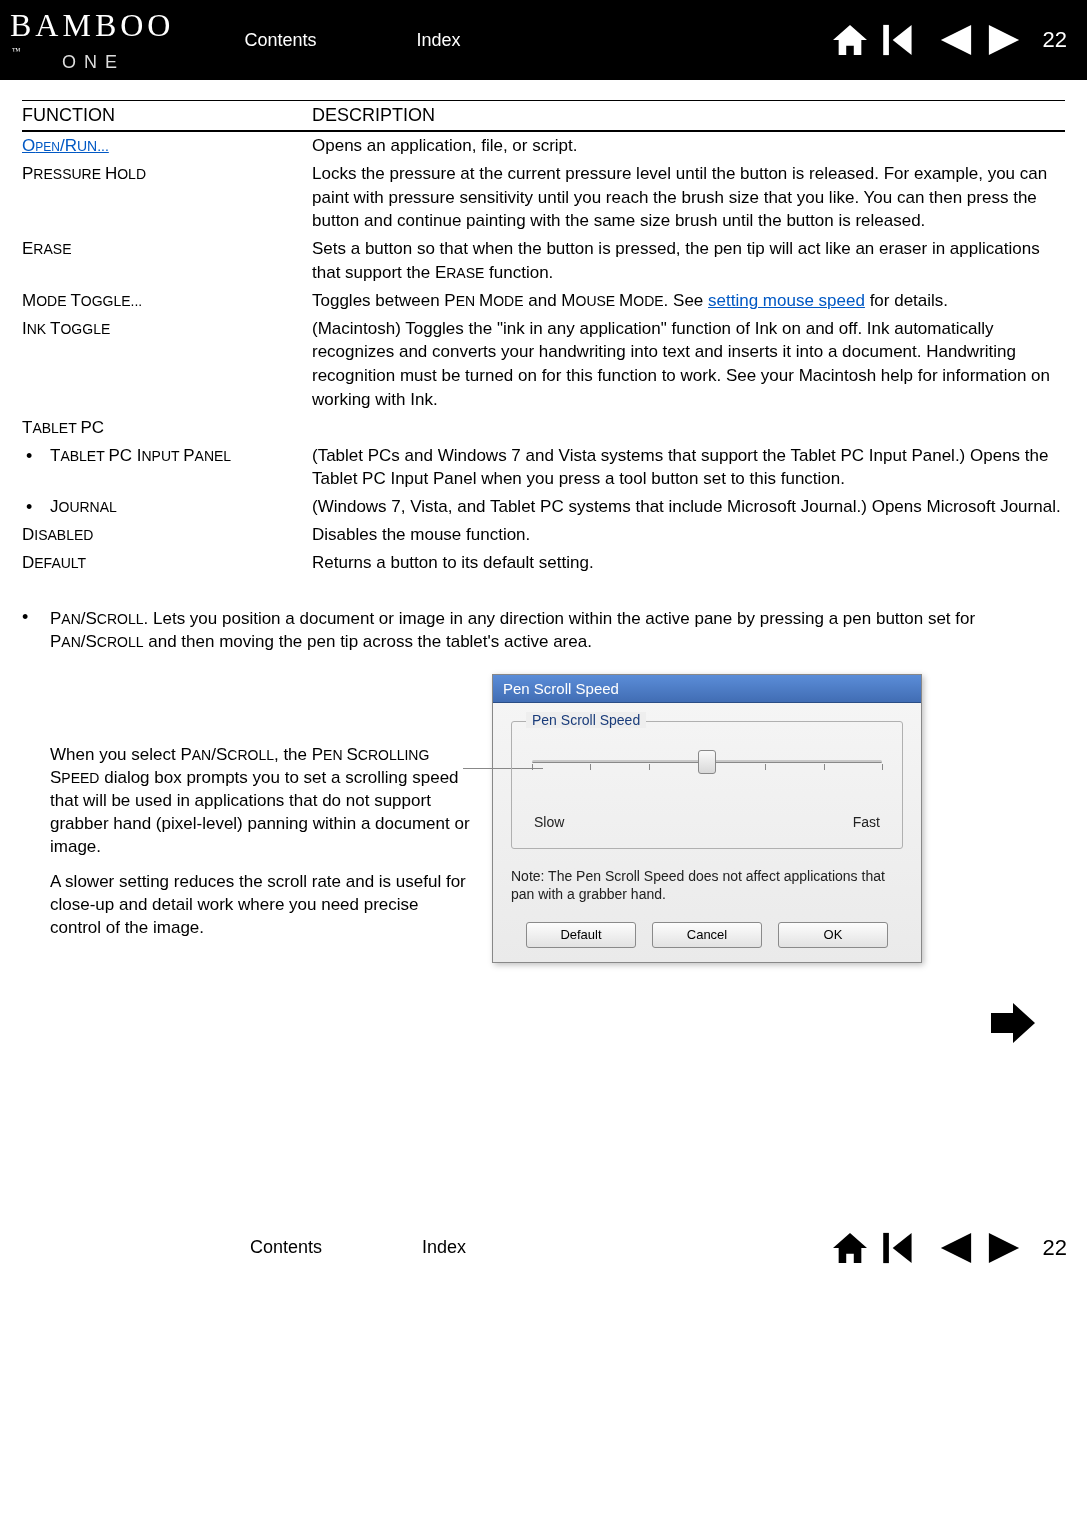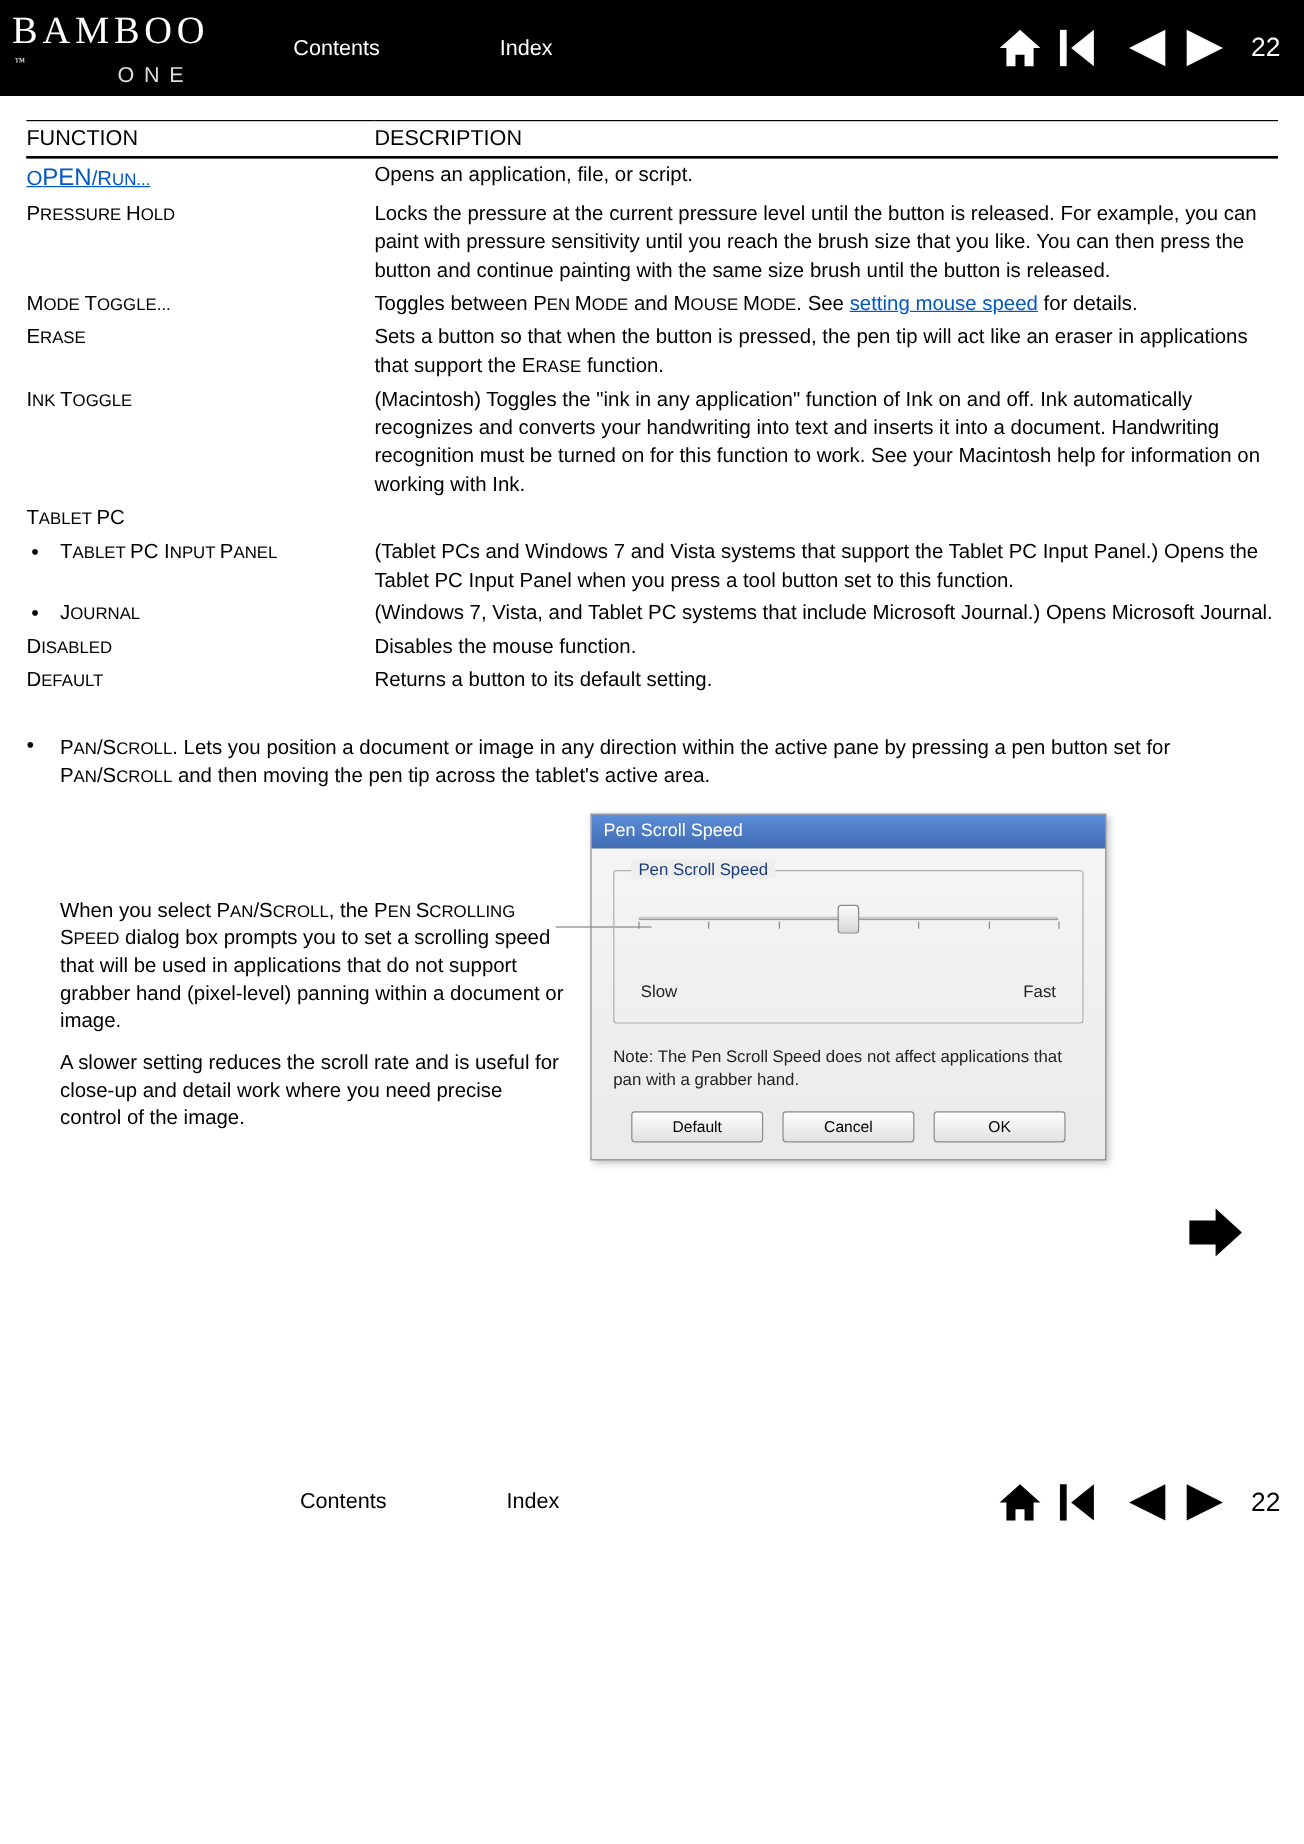--- a/index.html
+++ b/index.html
@@ -37,21 +37,21 @@
     .logo-tm {
       font-size: 9px;
       margin-left: 2px;
       margin-top: 2px;
     }
     .logo-sub {
       font-family: Arial, sans-serif;
       font-size: 18px;
       letter-spacing: 8px;
       font-weight: 100;
-      margin-left: 88px;
+      margin-left: 52px;
       margin-top: -4px;
       color: #ddd;
     }
     .nav-links {
       display: flex;
       gap: 100px;
       margin-left: 30px;
     }
     .nav-links span {
       font-size: 18px;
@@ -288,34 +288,34 @@
 
   <table class="func-table">
     <thead>
       <tr>
         <th>FUNCTION</th>
         <th>DESCRIPTION</th>
       </tr>
     </thead>
     <tbody>
       <tr>
-        <td><span class="link underline"><span>O</span><span style="font-size:20px">PEN</span><span>/R</span><span style="font-size:14px">UN...</span></span></td>
+        <td><span class="link underline"><span>O</span><span style="font-size:12px">PEN</span><span>/R</span><span style="font-size:14px">UN...</span></span></td>
         <td>Opens an application, file, or script.</td>
       </tr>
       <tr>
         <td><span>P</span><span style="font-size:14px">RESSURE </span><span>H</span><span style="font-size:14px">OLD</span></td>
         <td>Locks the pressure at the current pressure level until the button is released.  For example, you can paint with pressure sensitivity until you reach the brush size that you like.  You can then press the button and continue painting with the same size brush until the button is released.</td>
       </tr>
       <tr>
+        <td><span>E</span><span style="font-size:14px">RASE</span></td>
+        <td><span>Sets a button so that when the button is pressed, the pen tip will act like an eraser in applications that support the </span><span>E</span><span style="font-size:14px">RASE</span><span> function.</span></td>
+      </tr>
+      <tr>
         <td><span>M</span><span style="font-size:14px">ODE </span><span>T</span><span style="font-size:14px">OGGLE...</span></td>
         <td><span>Toggles between </span><span>P</span><span style="font-size:14px">EN </span><span>M</span><span style="font-size:14px">ODE</span><span> and </span><span>M</span><span style="font-size:14px">OUSE </span><span>M</span><span style="font-size:14px">ODE</span><span>.  See </span><span class="link">setting mouse speed</span><span> for details.</span></td>
-      </tr>
-      <tr>
-        <td><span>E</span><span style="font-size:14px">RASE</span></td>
-        <td><span>Sets a button so that when the button is pressed, the pen tip will act like an eraser in applications that support the </span><span>E</span><span style="font-size:14px">RASE</span><span> function.</span></td>
       </tr>
       <tr>
         <td><span>I</span><span style="font-size:14px">NK </span><span>T</span><span style="font-size:14px">OGGLE</span></td>
         <td>(Macintosh)  Toggles the "ink in any application" function of Ink on and off.  Ink automatically recognizes and converts your handwriting into text and inserts it into a document.  Handwriting recognition must be turned on for this function to work.  See your Macintosh help for information on working with Ink.</td>
       </tr>
       <tr>
         <td><span>T</span><span style="font-size:14px">ABLET </span><span>PC</span></td>
         <td></td>
       </tr>
       <tr class="bullet-row">

